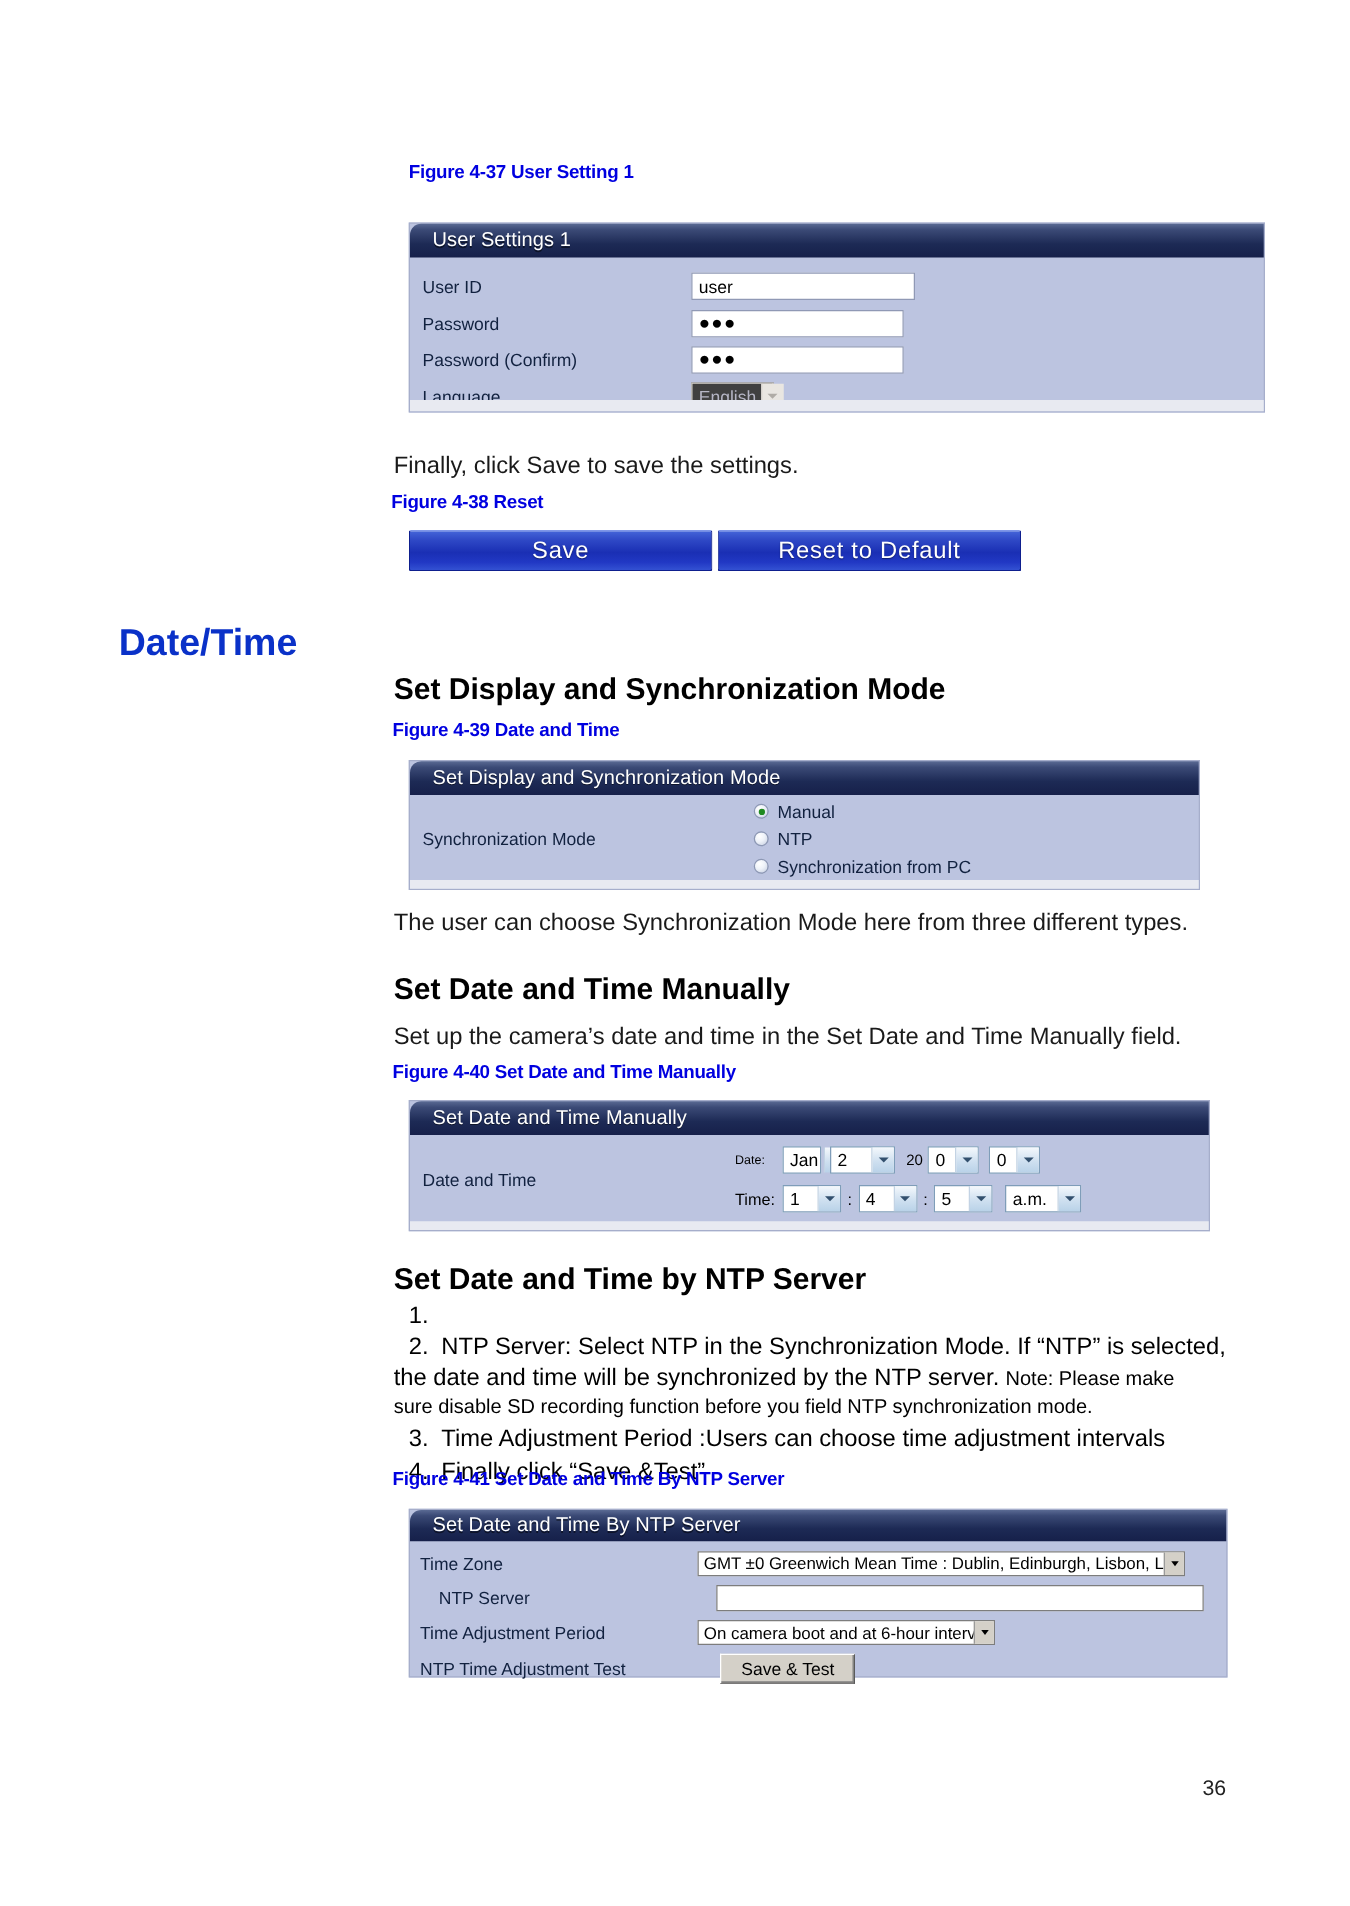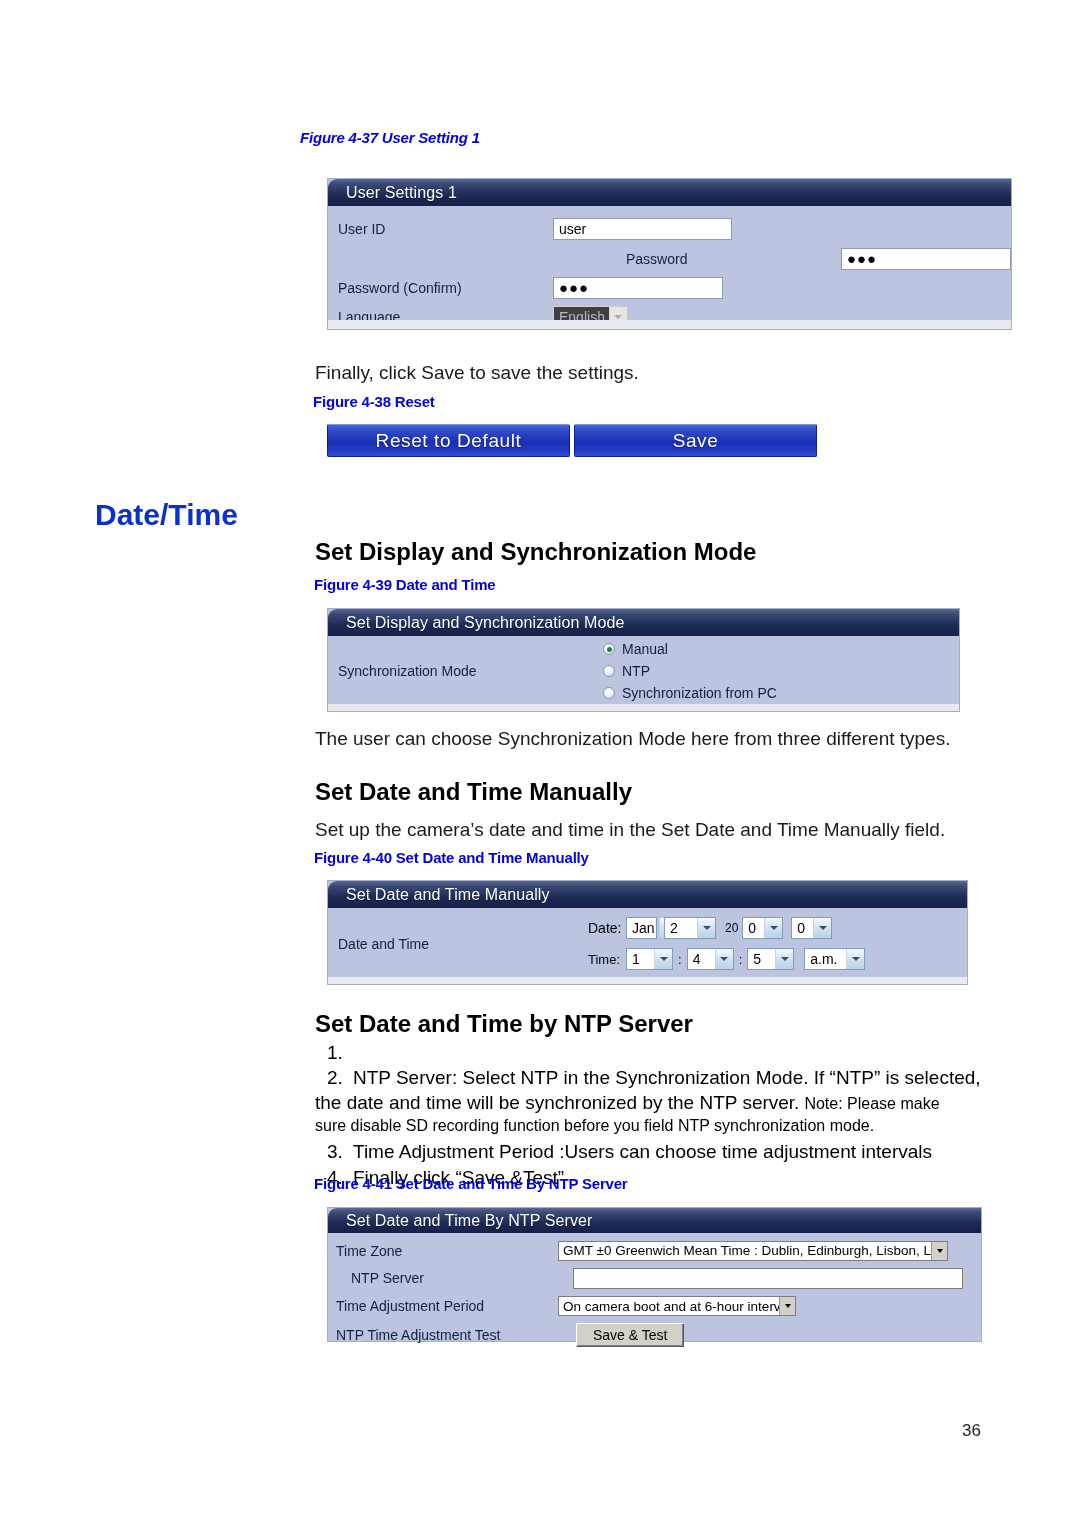--- a/index.html
+++ b/index.html
@@ -247,33 +247,33 @@
     position: absolute;
     font-size: 17px;
     color: #222;
   }
 </style>
 </head>
 <body>
 
 <div class="page">
 
-  <div class="fig-caption" style="position:absolute; left:300px; top:129px;font-style:italic;">Figure 4-37 User Setting 1</div>
+  <div class="fig-caption" style="position:absolute; left:327px; top:129px;">Figure 4-37 User Setting 1</div>
 
   <div class="panel" style="position:absolute; left:327px; top:178px; width:685px; height:152px;">
     <div class="panel-header">User Settings 1</div>
 
     <div class="panel-body" style="padding-top:8px;">
 
       <div class="row" style="min-height:30px;">
         <div class="row-label">User ID</div>
         <div class="tinput" style="width:179px; height:22px;">user</div>
       </div>
 
-      <div class="row" style="min-height:29px;justify-content:flex-end;">
+      <div class="row" style="min-height:29px;">
         <div class="row-label">Password</div>
         <div class="tinput dots" style="width:170px; height:22px;">●●●</div>
       </div>
 
       <div class="row" style="min-height:29px;">
         <div class="row-label">Password (Confirm)</div>
         <div class="tinput dots" style="width:170px; height:22px;">●●●</div>
       </div>
 
       <div class="row" style="min-height:29px;">
@@ -286,22 +286,22 @@
 
     </div>
     <div class="panel-footer" style="position:absolute; left:0; right:0; bottom:0;"></div>
   </div>
 
   <div class="body-text" style="position:absolute; left:315px; top:360px;">Finally, click Save to save the settings.</div>
 
   <div class="fig-caption" style="position:absolute; left:313px; top:393px;">Figure 4-38 Reset</div>
 
   <div style="position:absolute; left:327px; top:424px; display:flex; gap:4px;">
+    <div class="btn-blue">Save</div>
     <div class="btn-blue">Reset to Default</div>
-    <div class="btn-blue">Save</div>
   </div>
 
   <div class="h2-blue" style="position:absolute; left:95px; top:498px;">Date/Time</div>
 
   <div class="h3-black" style="position:absolute; left:315px; top:538px;">Set Display and Synchronization Mode</div>
 
   <div class="fig-caption" style="position:absolute; left:314px; top:576px;">Figure 4-39 Date and Time</div>
 
   <div class="panel" style="position:absolute; left:327px; top:608px; width:633px; height:104px;">
     <div class="panel-header">Set Display and Synchronization Mode</div>
@@ -336,21 +336,21 @@
 
   <div class="panel" style="position:absolute; left:327px; top:880px; width:641px; height:105px;">
     <div class="panel-header">Set Date and Time Manually</div>
 
     <div style="display:flex; align-items:center; padding-left:10px; height:71px;">
       <div class="row-label" style="width:250px; flex:0 0 250px;">Date and Time</div>
 
       <div>
 
         <div style="display:flex; align-items:center; margin-bottom:9px;">
-          <span style="font-size:14px; width:38px; display:inline-block;">Date:</span>
+          <span style="font-size:10px; width:38px; display:inline-block;">Date:</span>
 
           <span class="sel" style="width:31px;">
             <span class="sel-val">Jan</span>
             <span class="sel-arrow"></span>
           </span>
 
           <span class="sel" style="width:52px; margin-left:7px;">
             <span class="sel-val">2</span>
             <span class="sel-arrow"></span>
           </span>

